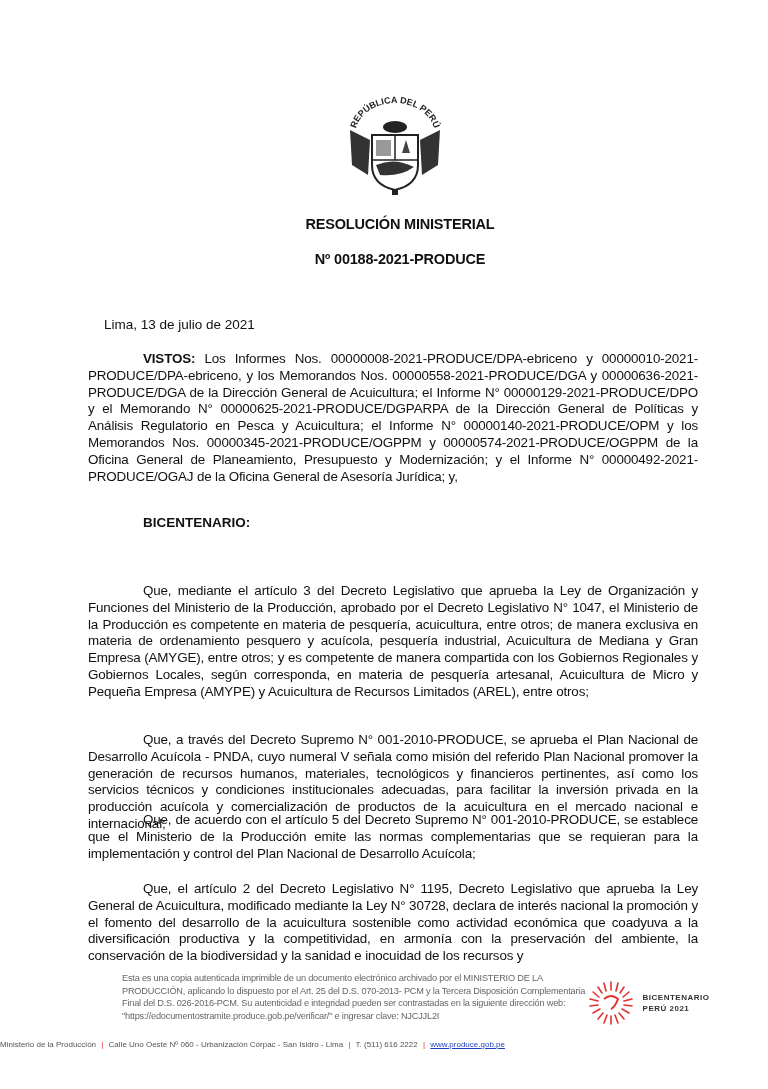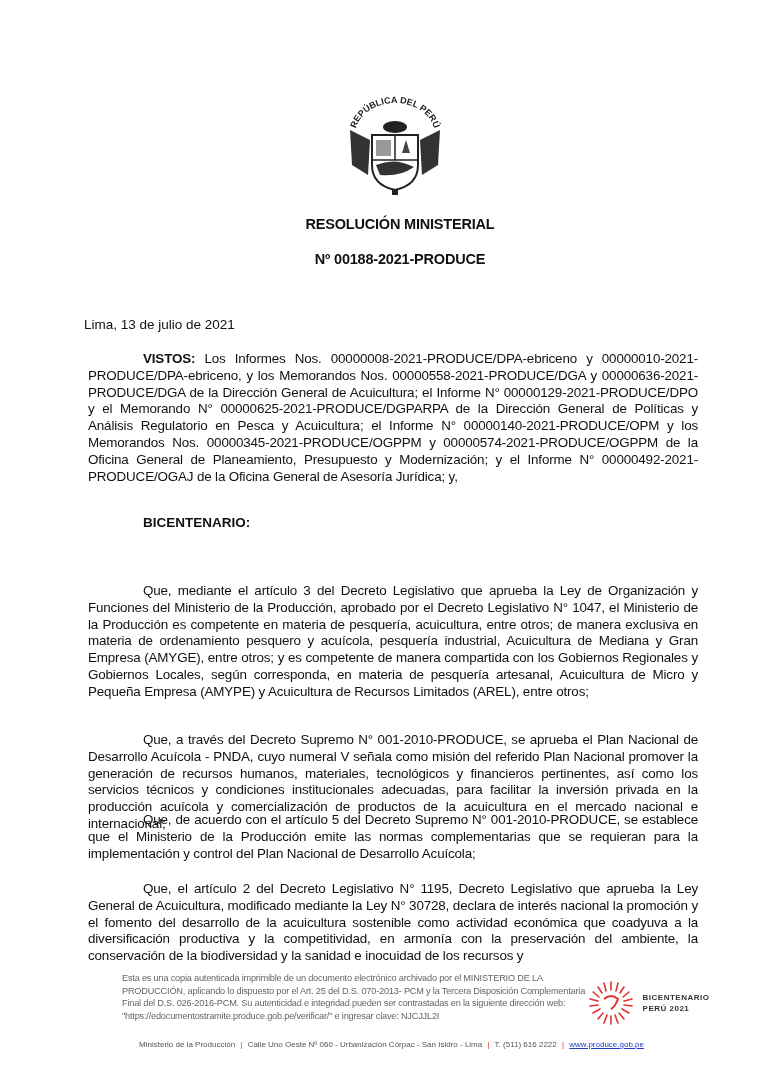--- a/index.html
+++ b/index.html
@@ -2,34 +2,34 @@
 <html><head>
 <meta charset="utf-8">
 <style>
   html, body { margin: 0; padding: 0; background: #ffffff; }
   body { width: 768px; height: 1089px; position: relative; overflow: hidden; font-family: "Liberation Sans", sans-serif; color: #111; }
   .page { position: absolute; inset: 0; }
   .seal { position: absolute; left: 340px; top: 95px; width: 110px; height: 100px; }
   .title { position: absolute; left: 0; width: 768px; text-align: center; font-weight: bold; font-size: 14.5px; letter-spacing: -0.2px; padding-left: 16px; }
   .t1 { top: 216px; }
   .t2 { top: 251px; }
-  .date { position: absolute; left: 84px; top: 317px; font-size: 13.5px; }
+  .date { position: absolute; left: 104px; top: 317px; font-size: 13.5px; }
   .para { position: absolute; left: 88px; width: 610px; font-size: 13.4px; line-height: 16.8px; text-align: justify; text-indent: 55px; letter-spacing: -0.15px; }
   .p-vistos { top: 351px; }
   .p-cons { position: absolute; left: 143px; top: 515px; font-size: 13.5px; font-weight: bold; }
   .p1 { top: 547px; margin-top: 36px; }
   .p2 { top: 692px; margin-top: 40px; }
   .p3 { top: 812px; }
   .p4 { top: 881px; }
   .bold { font-weight: bold; }
   .auth { position: absolute; left: 88px; top: 972px; width: 470px; font-size: 9.2px; line-height: 12.6px; color: #666; font-family: "Liberation Sans", sans-serif; letter-spacing: -0.2px; margin-left: 34px; }
   .bicent { position: absolute; left: 578px; top: 975px; width: 140px; height: 55px; display: flex; align-items: center; justify-content: center; }
   .bicent-logo { width: 48px; height: 48px; }
   .bicent-text { margin-left: 8px; font-size: 8px; font-weight: bold; color: #333; line-height: 11px; letter-spacing: 0.5px; }
-  .footer { position: absolute; left: 0; width: 644px; top: 1040px; text-align: right; font-size: 8px; color: #555; }
+  .footer { position: absolute; left: 0; width: 644px; top: 1040px; text-align: left; font-size: 8px; color: #555; }
   .footer .sep { color: #e0322f; margin: 0 3px; }
   .footer a { color: #1f3fbf; text-decoration: underline; }
 </style>
 </head>
 <body>
 
 <div class="page">
 
   <svg class="seal" viewBox="0 0 110 100">
     <defs>

